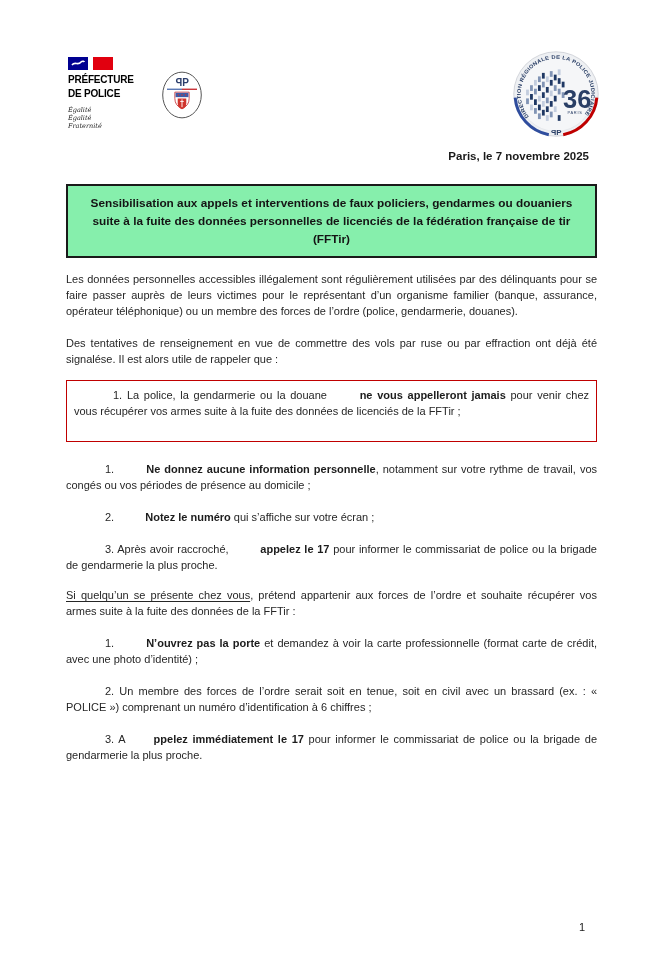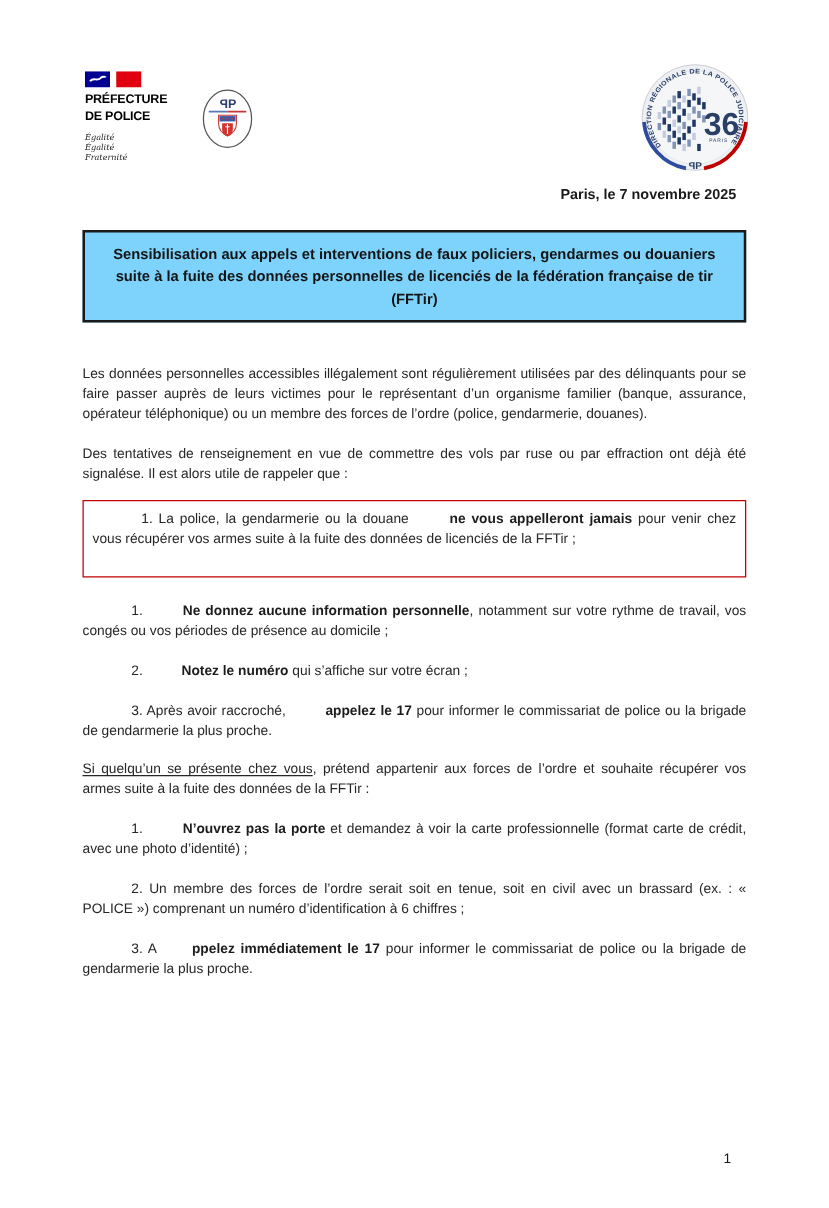--- a/index.html
+++ b/index.html
@@ -16,28 +16,28 @@
   .gov-flag{display:block;margin-bottom:3px;}
   .gov-name{font-weight:700;font-size:10px;line-height:14px;color:#000000;letter-spacing:-0.2px;}
   .gov-motto{margin-top:5px;font-family:"DejaVu Serif",serif;font-style:italic;font-size:6.5px;line-height:8px;color:#1a1a1a;}
   .pp-seal{position:absolute;left:160px;top:70px;}
   .drpj-badge{position:absolute;left:512px;top:50px;}
   
   .date-line{position:absolute;top:150px;left:66px;width:523px;text-align:right;font-size:11.5px;color:#1a1a1a;font-weight:bold;}
   
   .title-box{
     position:absolute;left:66px;top:184px;width:531px;box-sizing:border-box;
-    background:#7dd3fc;border:2px solid #1a1a1a;
+    background:#86efac;border:2px solid #1a1a1a;
     padding:8px 12px;
   }
   .title-box p{
     margin:0;text-align:center;font-weight:700;font-size:11.8px;line-height:18px;color:#141414;
   }
   
-  .content{position:absolute;left:66px;top:291px;width:531px;font-size:11px;line-height:16px;}
+  .content{position:absolute;left:66px;top:271px;width:531px;font-size:11px;line-height:16px;}
   .para{margin:0 0 16px 0;text-align:justify;}
   .indent{text-indent:39px;}
   .p3{margin-bottom:13px;}
   .alert-box{
     box-sizing:border-box;border:1.5px solid #c00000;background:#ffffff;
     padding:6px 7px;margin-bottom:19px;
   }
   .alert-box .para{margin-bottom:16px;}
   .alert-box .para.last{margin-bottom:0;}
   .u{text-decoration:underline;text-underline-offset:2px;text-decoration-thickness:1px;}

